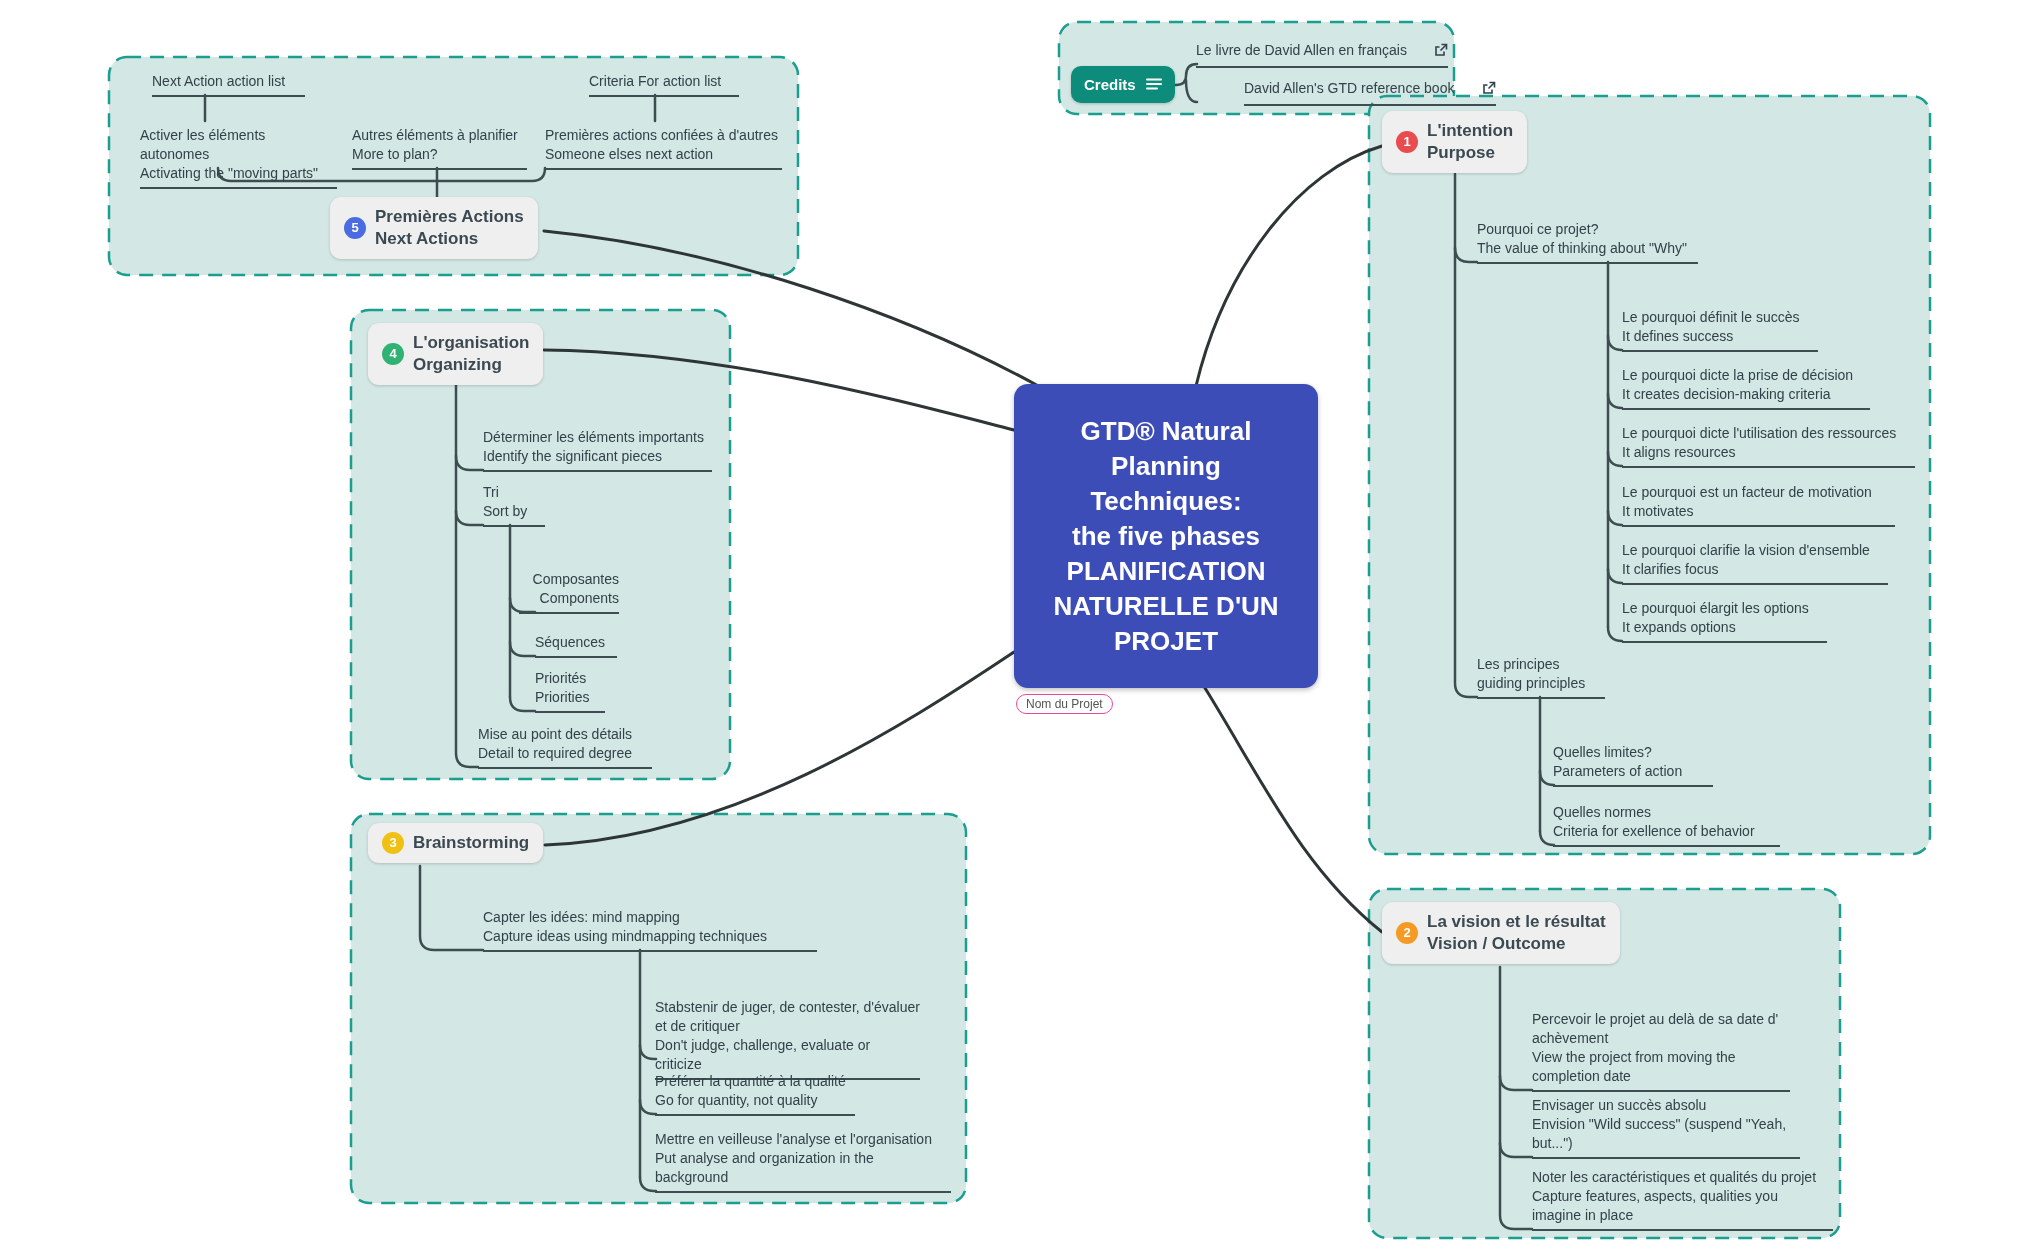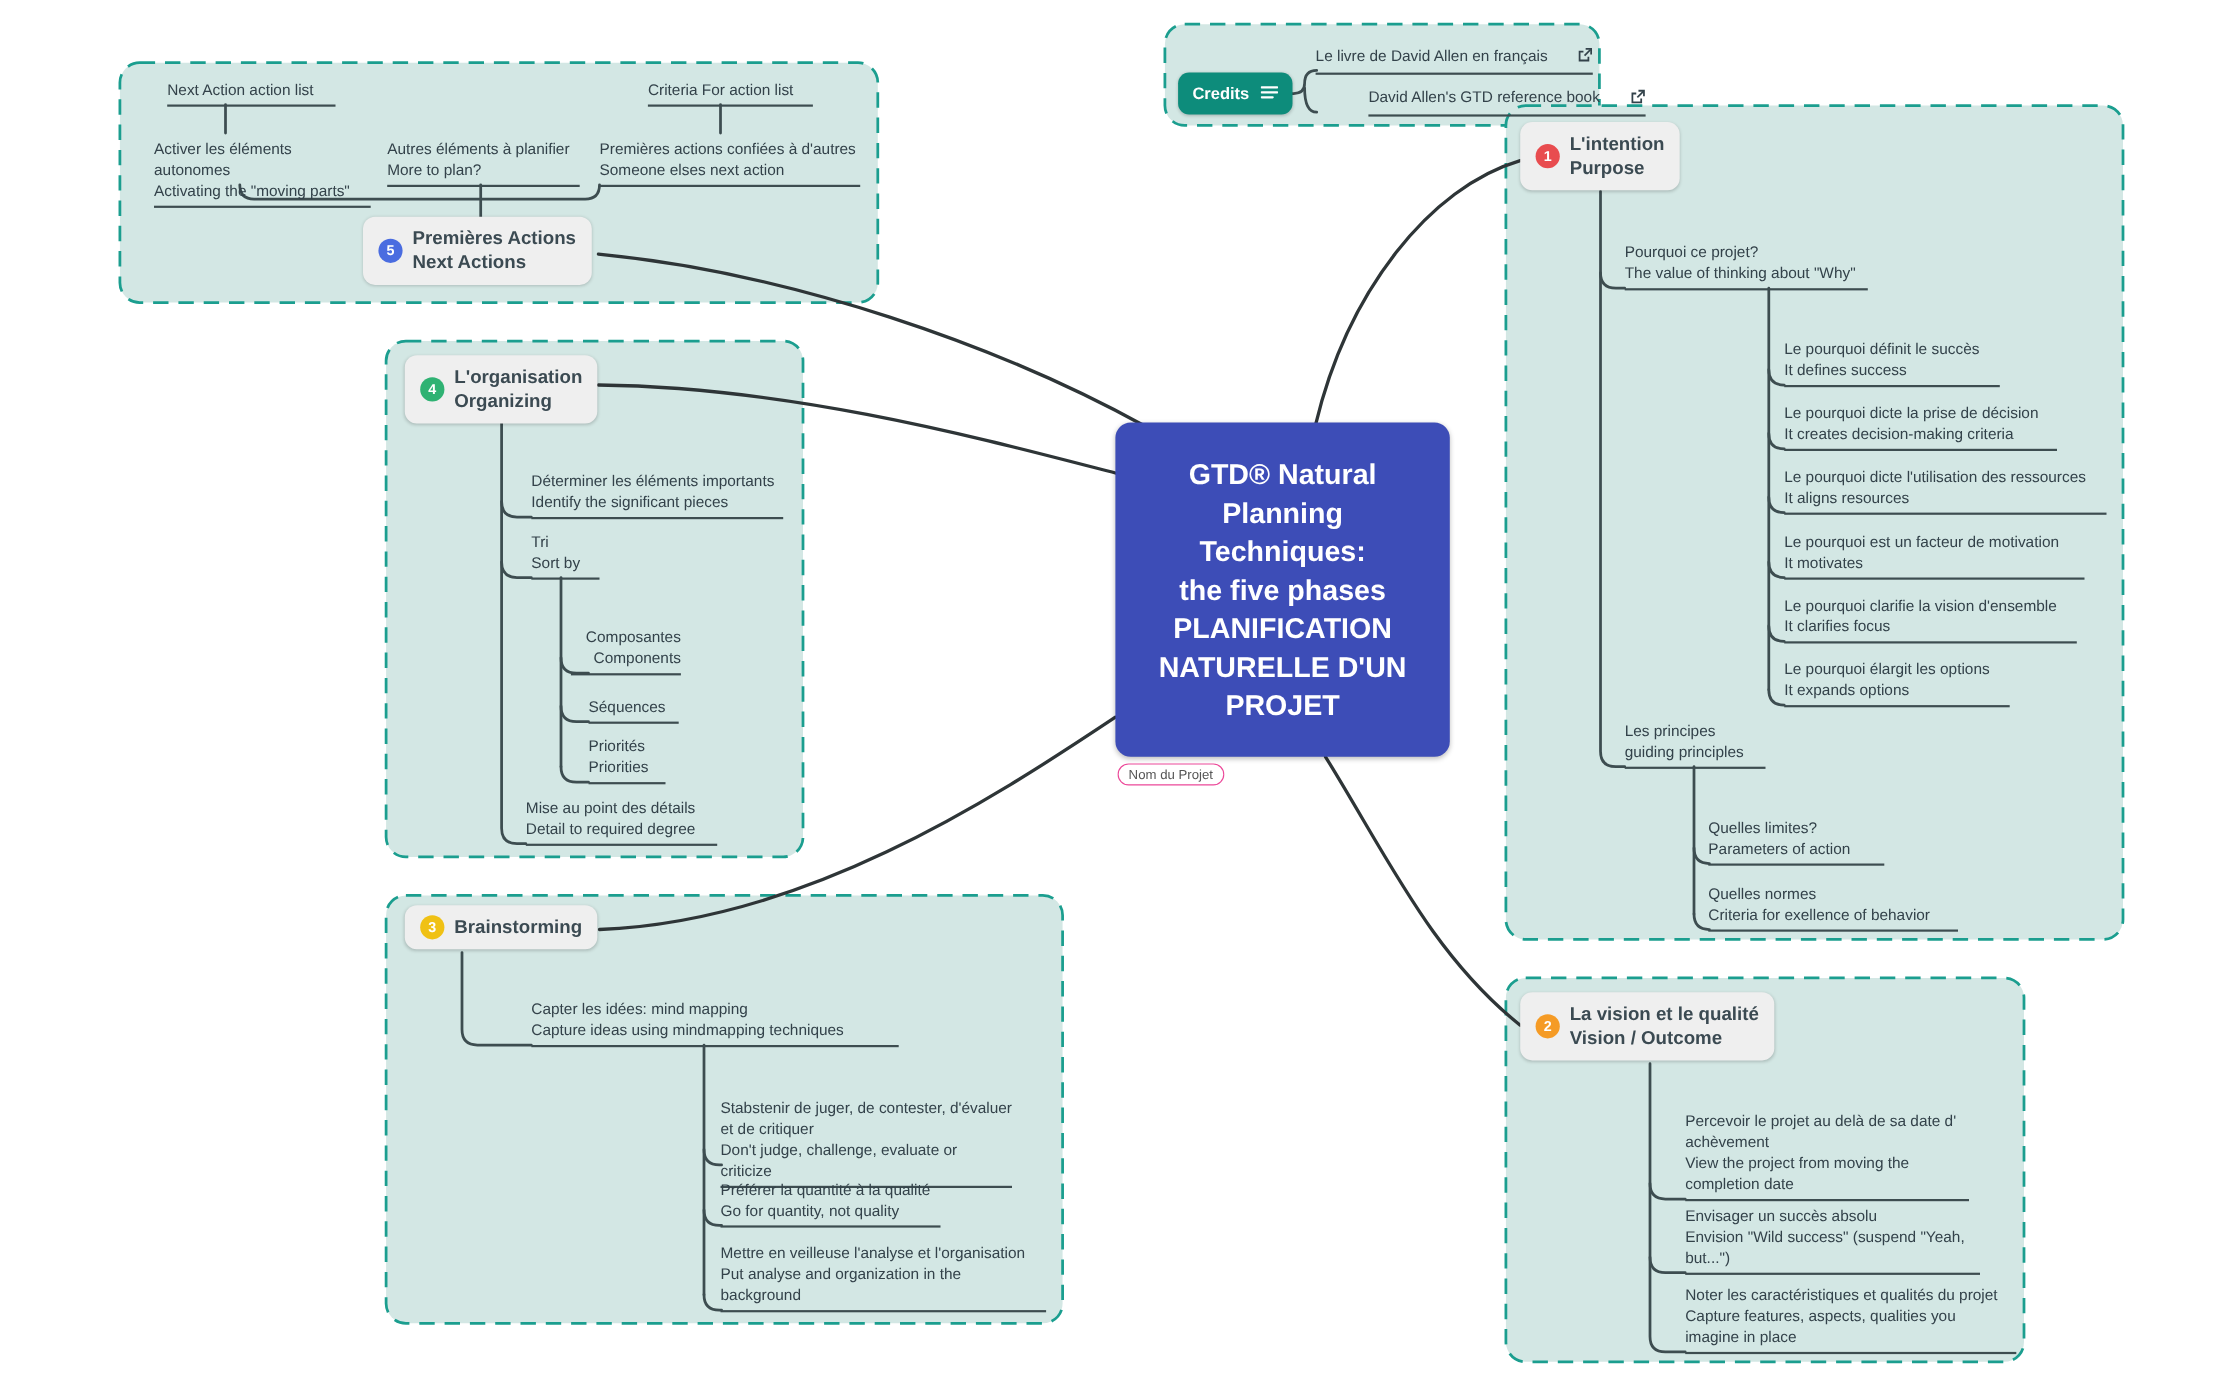--- a/index.html
+++ b/index.html
@@ -169,21 +169,21 @@
     <span class="badge b3">3</span>
     <span>Brainstorming</span>
   </div>
   <div class="topic" style="left:1382px;top:111px;">
     <span class="badge b1">1</span>
     <span>L'intention
 Purpose</span>
   </div>
   <div class="topic" style="left:1382px;top:902px;">
     <span class="badge b2">2</span>
-    <span>La vision et le qualité
+    <span>La vision et le résultat
 Vision / Outcome</span>
   </div>
 
   <div class="leaf" style="left:152px;top:72px;width:153px;">Next Action action list</div>
   <div class="leaf" style="left:589px;top:72px;width:150px;">Criteria For action list</div>
   <div class="leaf" style="left:140px;top:126px;width:197px;">Activer les éléments autonomes
 Activating the "moving parts"</div>
   <div class="leaf" style="left:352px;top:126px;width:175px;">Autres éléments à planifier
 More to plan?</div>
   <div class="leaf" style="left:545px;top:126px;width:237px;">Premières actions confiées à d'autres

